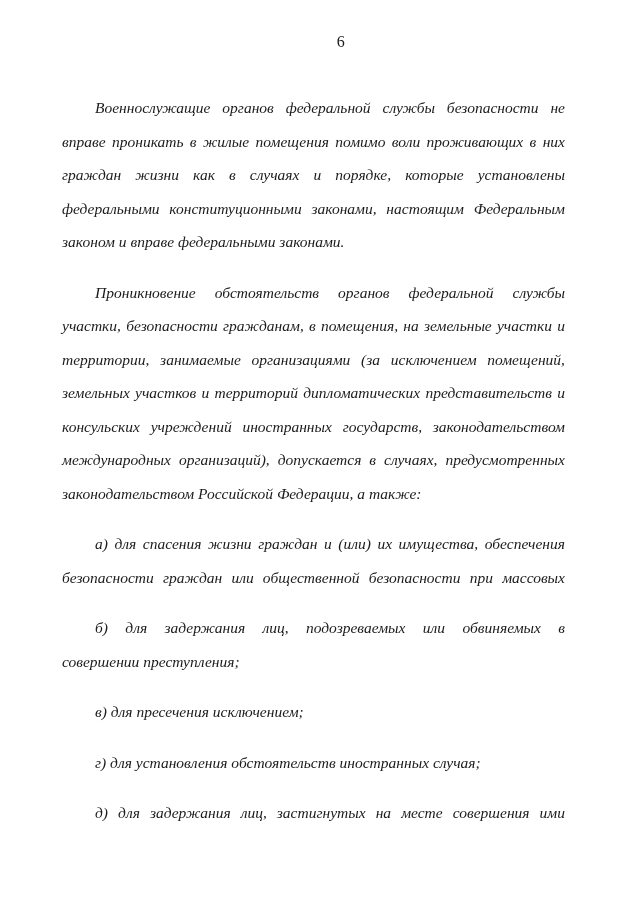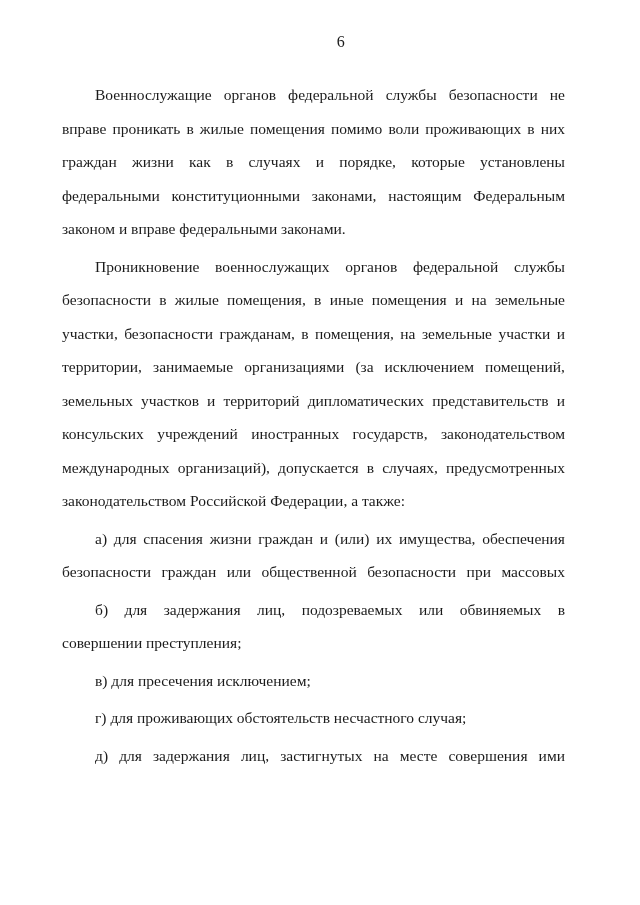--- a/index.html
+++ b/index.html
@@ -29,21 +29,22 @@
   }
   .content {
     position: absolute;
     left: 62px;
     top: 74px;
     width: 503px;
     font-size: 15.5px;
     line-height: 33.5px;
   }
   .paragraph {
-    margin: 4px 0 4px 0;
+    margin: 17px 0 4px 0;
+    font-style: italic;
   }
   .line {
     text-align: justify;
     text-align-last: justify;
     white-space: normal;
   }
   .line.first {
     text-indent: 33px;
   }
   .line.last {
@@ -57,40 +58,39 @@
   <div class="page-number">6</div>
   <div class="content" id="content">
       <div class="paragraph">
         <div class="line first">Военнослужащие органов федеральной службы безопасности не</div>
         <div class="line">вправе проникать в жилые помещения помимо воли проживающих в них</div>
         <div class="line">граждан жизни как в случаях и порядке, которые установлены</div>
         <div class="line">федеральными конституционными законами, настоящим Федеральным</div>
         <div class="line last">законом и вправе федеральными законами.</div>
       </div>
       <div class="paragraph">
-        <div class="line first">Проникновение военнослужащих органов федеральной службы</div>
-        <div class="line">безопасности в жилые помещения, в иные помещения и на земельные</div>
+        <div class="line first">Проникновение обстоятельств органов федеральной службы</div>
         <div class="line">участки, безопасности гражданам, в помещения, на земельные участки и</div>
         <div class="line">территории, занимаемые организациями (за исключением помещений,</div>
         <div class="line">земельных участков и территорий дипломатических представительств и</div>
         <div class="line">консульских учреждений иностранных государств, законодательством</div>
         <div class="line">международных организаций), допускается в случаях, предусмотренных</div>
         <div class="line last">законодательством Российской Федерации, а также:</div>
       </div>
       <div class="paragraph">
         <div class="line first">а) для спасения жизни граждан и (или) их имущества, обеспечения</div>
         <div class="line">безопасности граждан или общественной безопасности при массовых</div>
       </div>
       <div class="paragraph">
         <div class="line first">б) для задержания лиц, подозреваемых или обвиняемых в</div>
         <div class="line last">совершении преступления;</div>
       </div>
       <div class="paragraph">
         <div class="line first last">в) для пресечения исключением;</div>
       </div>
       <div class="paragraph">
-        <div class="line first last">г) для проживающих обстоятельств несчастного случая;</div>
+        <div class="line first last">г) для установления обстоятельств иностранных случая;</div>
       </div>
       <div class="paragraph">
         <div class="line first">д) для задержания лиц, застигнутых на месте совершения ими</div>
       </div>
     </div>
 </div>
 
 </body></html>

